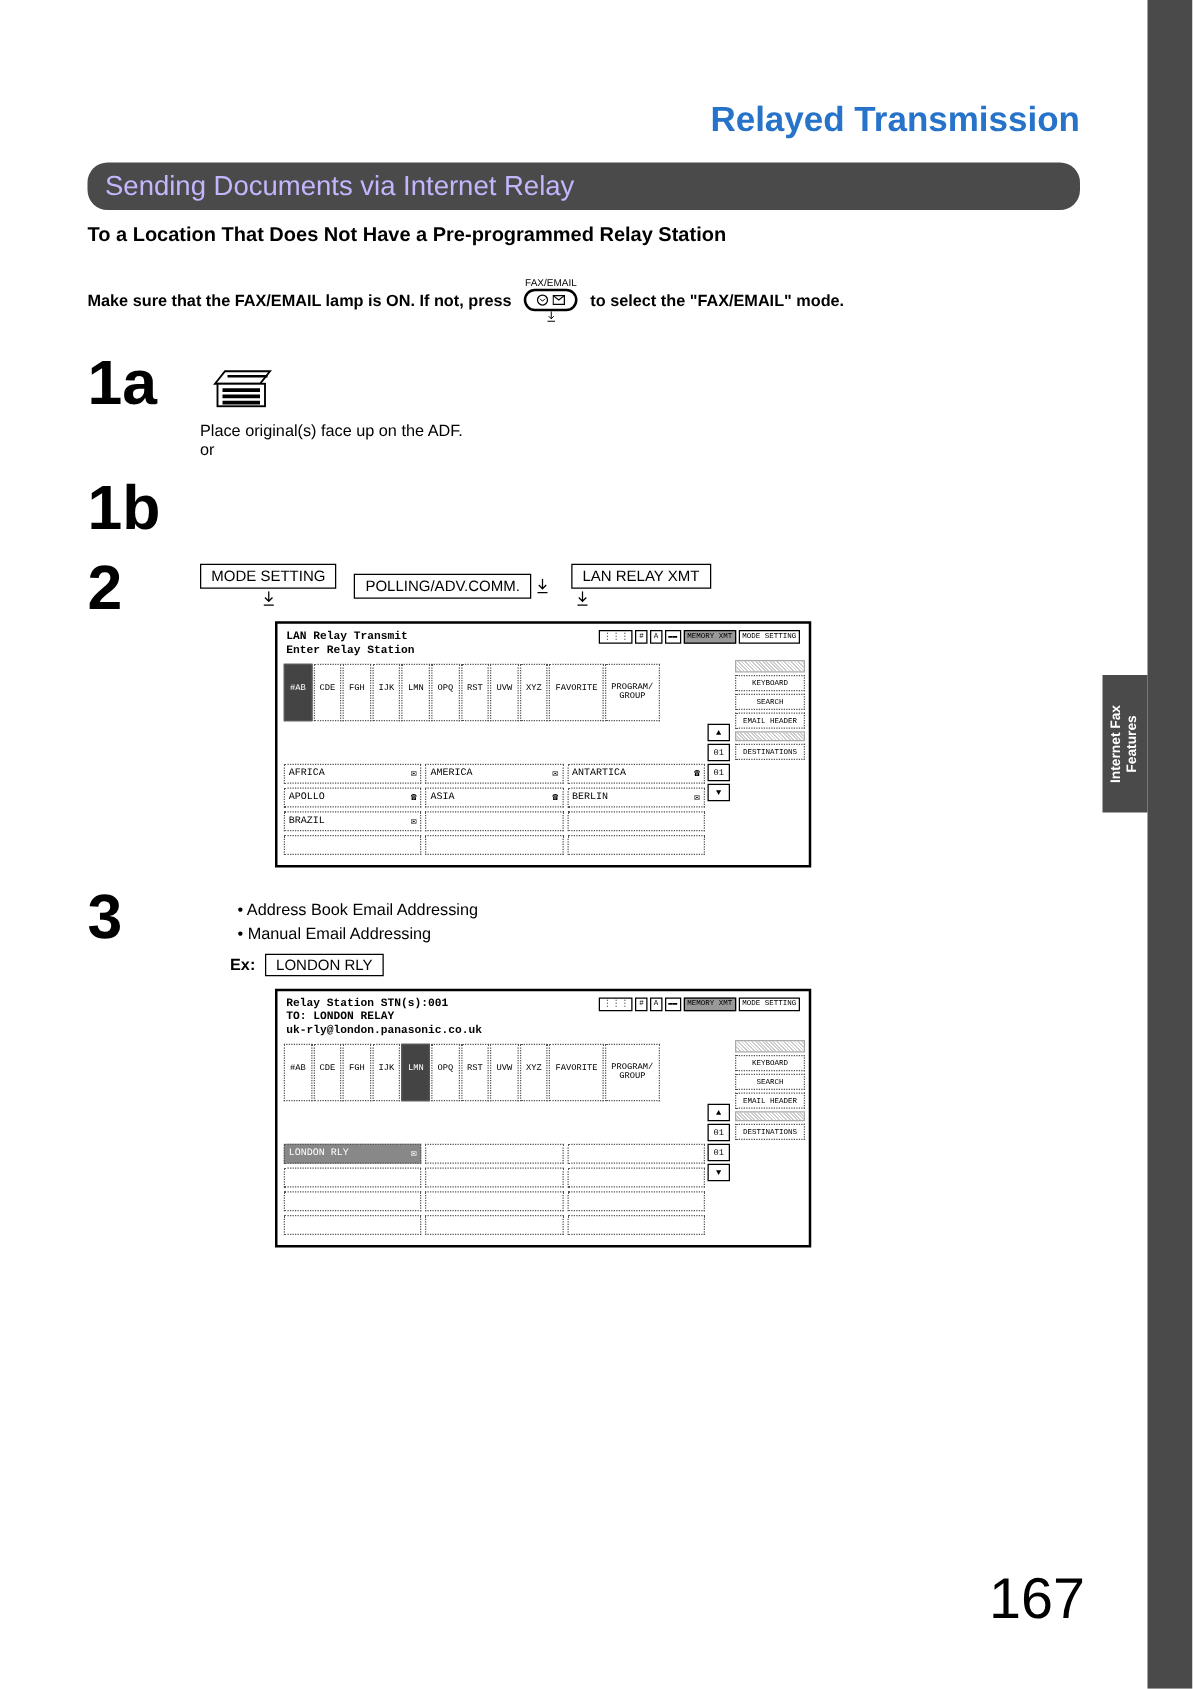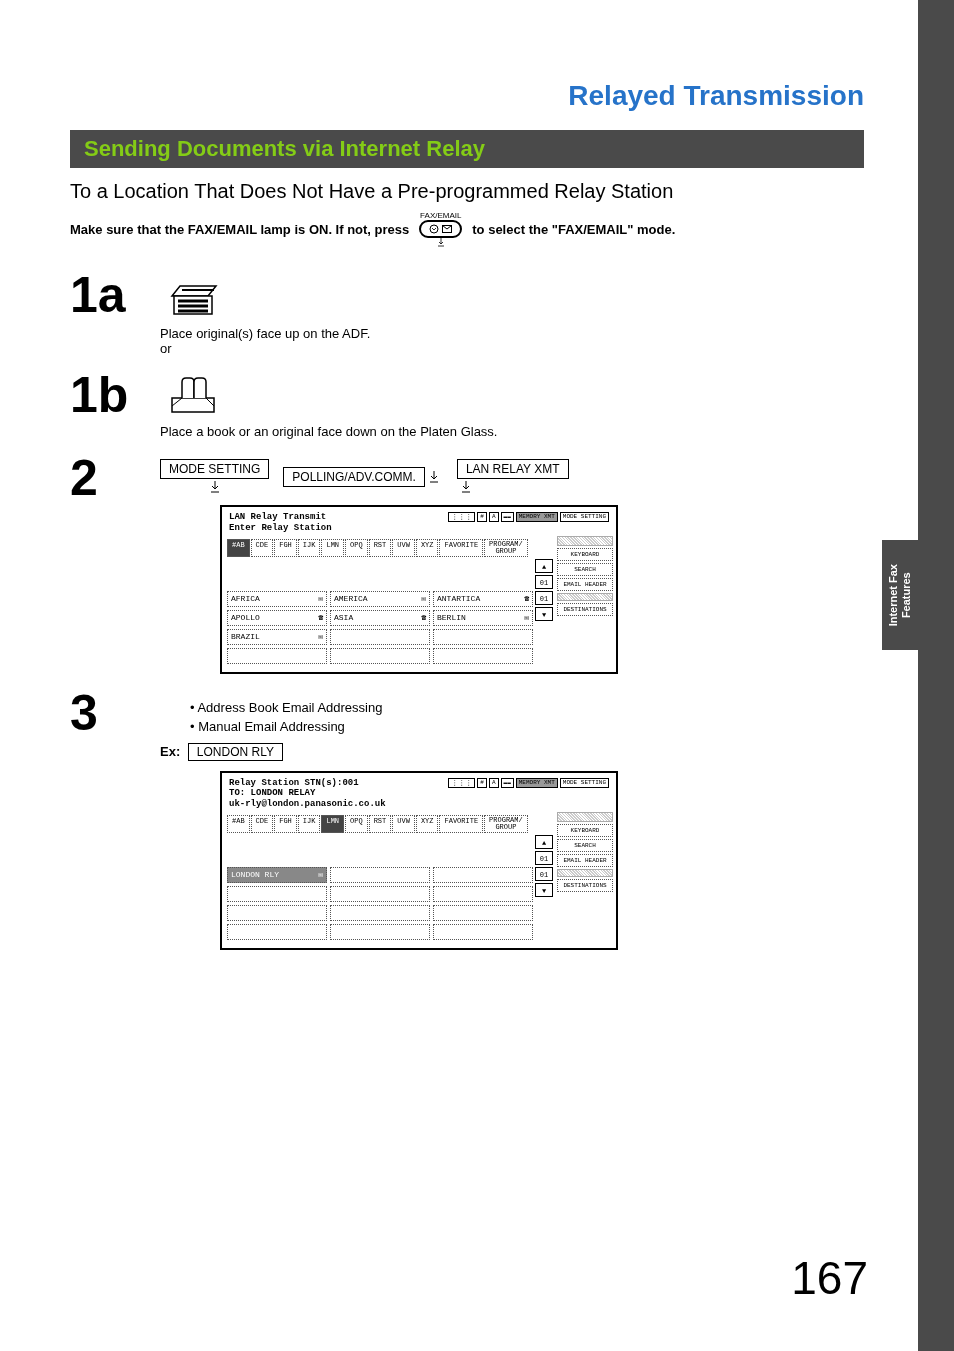--- a/index.html
+++ b/index.html
@@ -46,30 +46,31 @@
   .chapter-title {
     color: #2673c9;
     font-size: 28px;
     font-weight: bold;
     text-align: right;
     margin-bottom: 18px;
     margin-top: 30px;
   }
   .section-bar {
     background: #4a4a4a;
-    color: #84cc16;
-    font-weight: bold;
+    color: #c4b5fd;
+    font-weight: normal;
     font-size: 22px;
     padding: 6px 14px;
     margin-bottom: 12px;
+    border-radius: 16px;
   }
   .subsection {
-    font-size: 20px;
-    font-weight: normal;
-    margin-bottom: 8px;
+    font-size: 16px;
+    font-weight: bold;
+    margin-bottom: 24px;
   }
   .instruction-line {
     font-size: 13px;
     font-weight: bold;
     display: flex;
     align-items: center;
     gap: 6px;
     margin-bottom: 22px;
   }
   .fax-email-icon {
@@ -123,21 +124,21 @@
     border: 1px solid #000;
     padding: 2px 8px;
     font-size: 12px;
     display: flex;
     flex-direction: column;
     align-items: center;
   }
   .press-icon { margin-top: 2px; }
   .screen {
     border: 2px solid #000;
-    width: 398px;
+    width: 429px;
     margin-left: 60px;
     margin-top: 10px;
     font-family: 'Courier New', monospace;
     font-size: 9px;
     padding: 3px;
     position: relative;
   }
   .screen-header {
     display: flex;
     justify-content: space-between;
@@ -161,21 +162,21 @@
   }
   .hdr-btn.dark { background: #999; }
   .tab-row {
     display: flex;
     gap: 1px;
     margin-top: 3px;
     padding: 0 2px;
   }
   .tab {
     border: 1px dotted #555;
-    padding: 1px 4px;
+    padding: 15px 4px;
     font-size: 7px;
     text-align: center;
   }
   .tab.active { background: #444; color: #fff; border-style: solid; }
   .grid-area {
     display: flex;
     gap: 2px;
     padding: 2px;
   }
   .grid-main { flex: 1; margin-top: 32px; }
@@ -214,21 +215,21 @@
     gap: 2px;
   }
   .rp-btn {
     border: 1px dotted #555;
     font-size: 6px;
     text-align: center;
     padding: 2px 1px;
   }
   .bullets { margin-left: 30px; margin-top: 4px; }
   .bullets div { line-height: 1.5; }
-  .ex-row { margin-top: 6px; }
+  .ex-row { margin-top: 6px; margin-left: 24px; }
   .ex-label { font-weight: bold; }
   .ex-box {
     border: 1px solid #000;
     display: inline-block;
     padding: 1px 8px;
     font-size: 12px;
     margin-left: 4px;
   }
   .page-num {
     position: absolute;
@@ -287,32 +288,20 @@
           <line x1="10" y1="35" x2="40" y2="35" stroke="#000" stroke-width="3"></line>
         </svg>
       </span>
       <div class="step-text">Place original(s) face up on the ADF.</div>
       <div>or</div>
     </div>
   </div>
 
   <div class="step-row">
     <div class="step-num">1b</div>
-    <div class="step-body">
-      <span class="adf-icon">
-        <svg width="50" height="40" viewBox="0 0 50 40">
-          <rect x="4" y="22" width="42" height="14" fill="#fff" stroke="#000" stroke-width="1.5"></rect>
-          <path d="M14 22 L14 6 Q14 2 18 2 L22 2 Q26 2 26 6 L26 22" fill="#fff" stroke="#000" stroke-width="1.5"></path>
-          <path d="M26 22 L26 6 Q26 2 30 2 L34 2 Q38 2 38 6 L38 22" fill="#fff" stroke="#000" stroke-width="1.5"></path>
-          <line x1="14" y1="22" x2="4" y2="30" stroke="#000" stroke-width="1"></line>
-          <line x1="38" y1="22" x2="46" y2="30" stroke="#000" stroke-width="1"></line>
-        </svg>
-      </span>
-      <div class="step-text">Place a book or an original face down on the Platen Glass.</div>
-    </div>
   </div>
 
   <div class="step-row">
     <div class="step-num">2</div>
     <div class="step-body">
       <div class="btn-chain">
         <div style="display:flex;flex-direction:column;align-items:center;">
           <div class="ui-btn">
               <span>MODE SETTING</span>
             </div>

